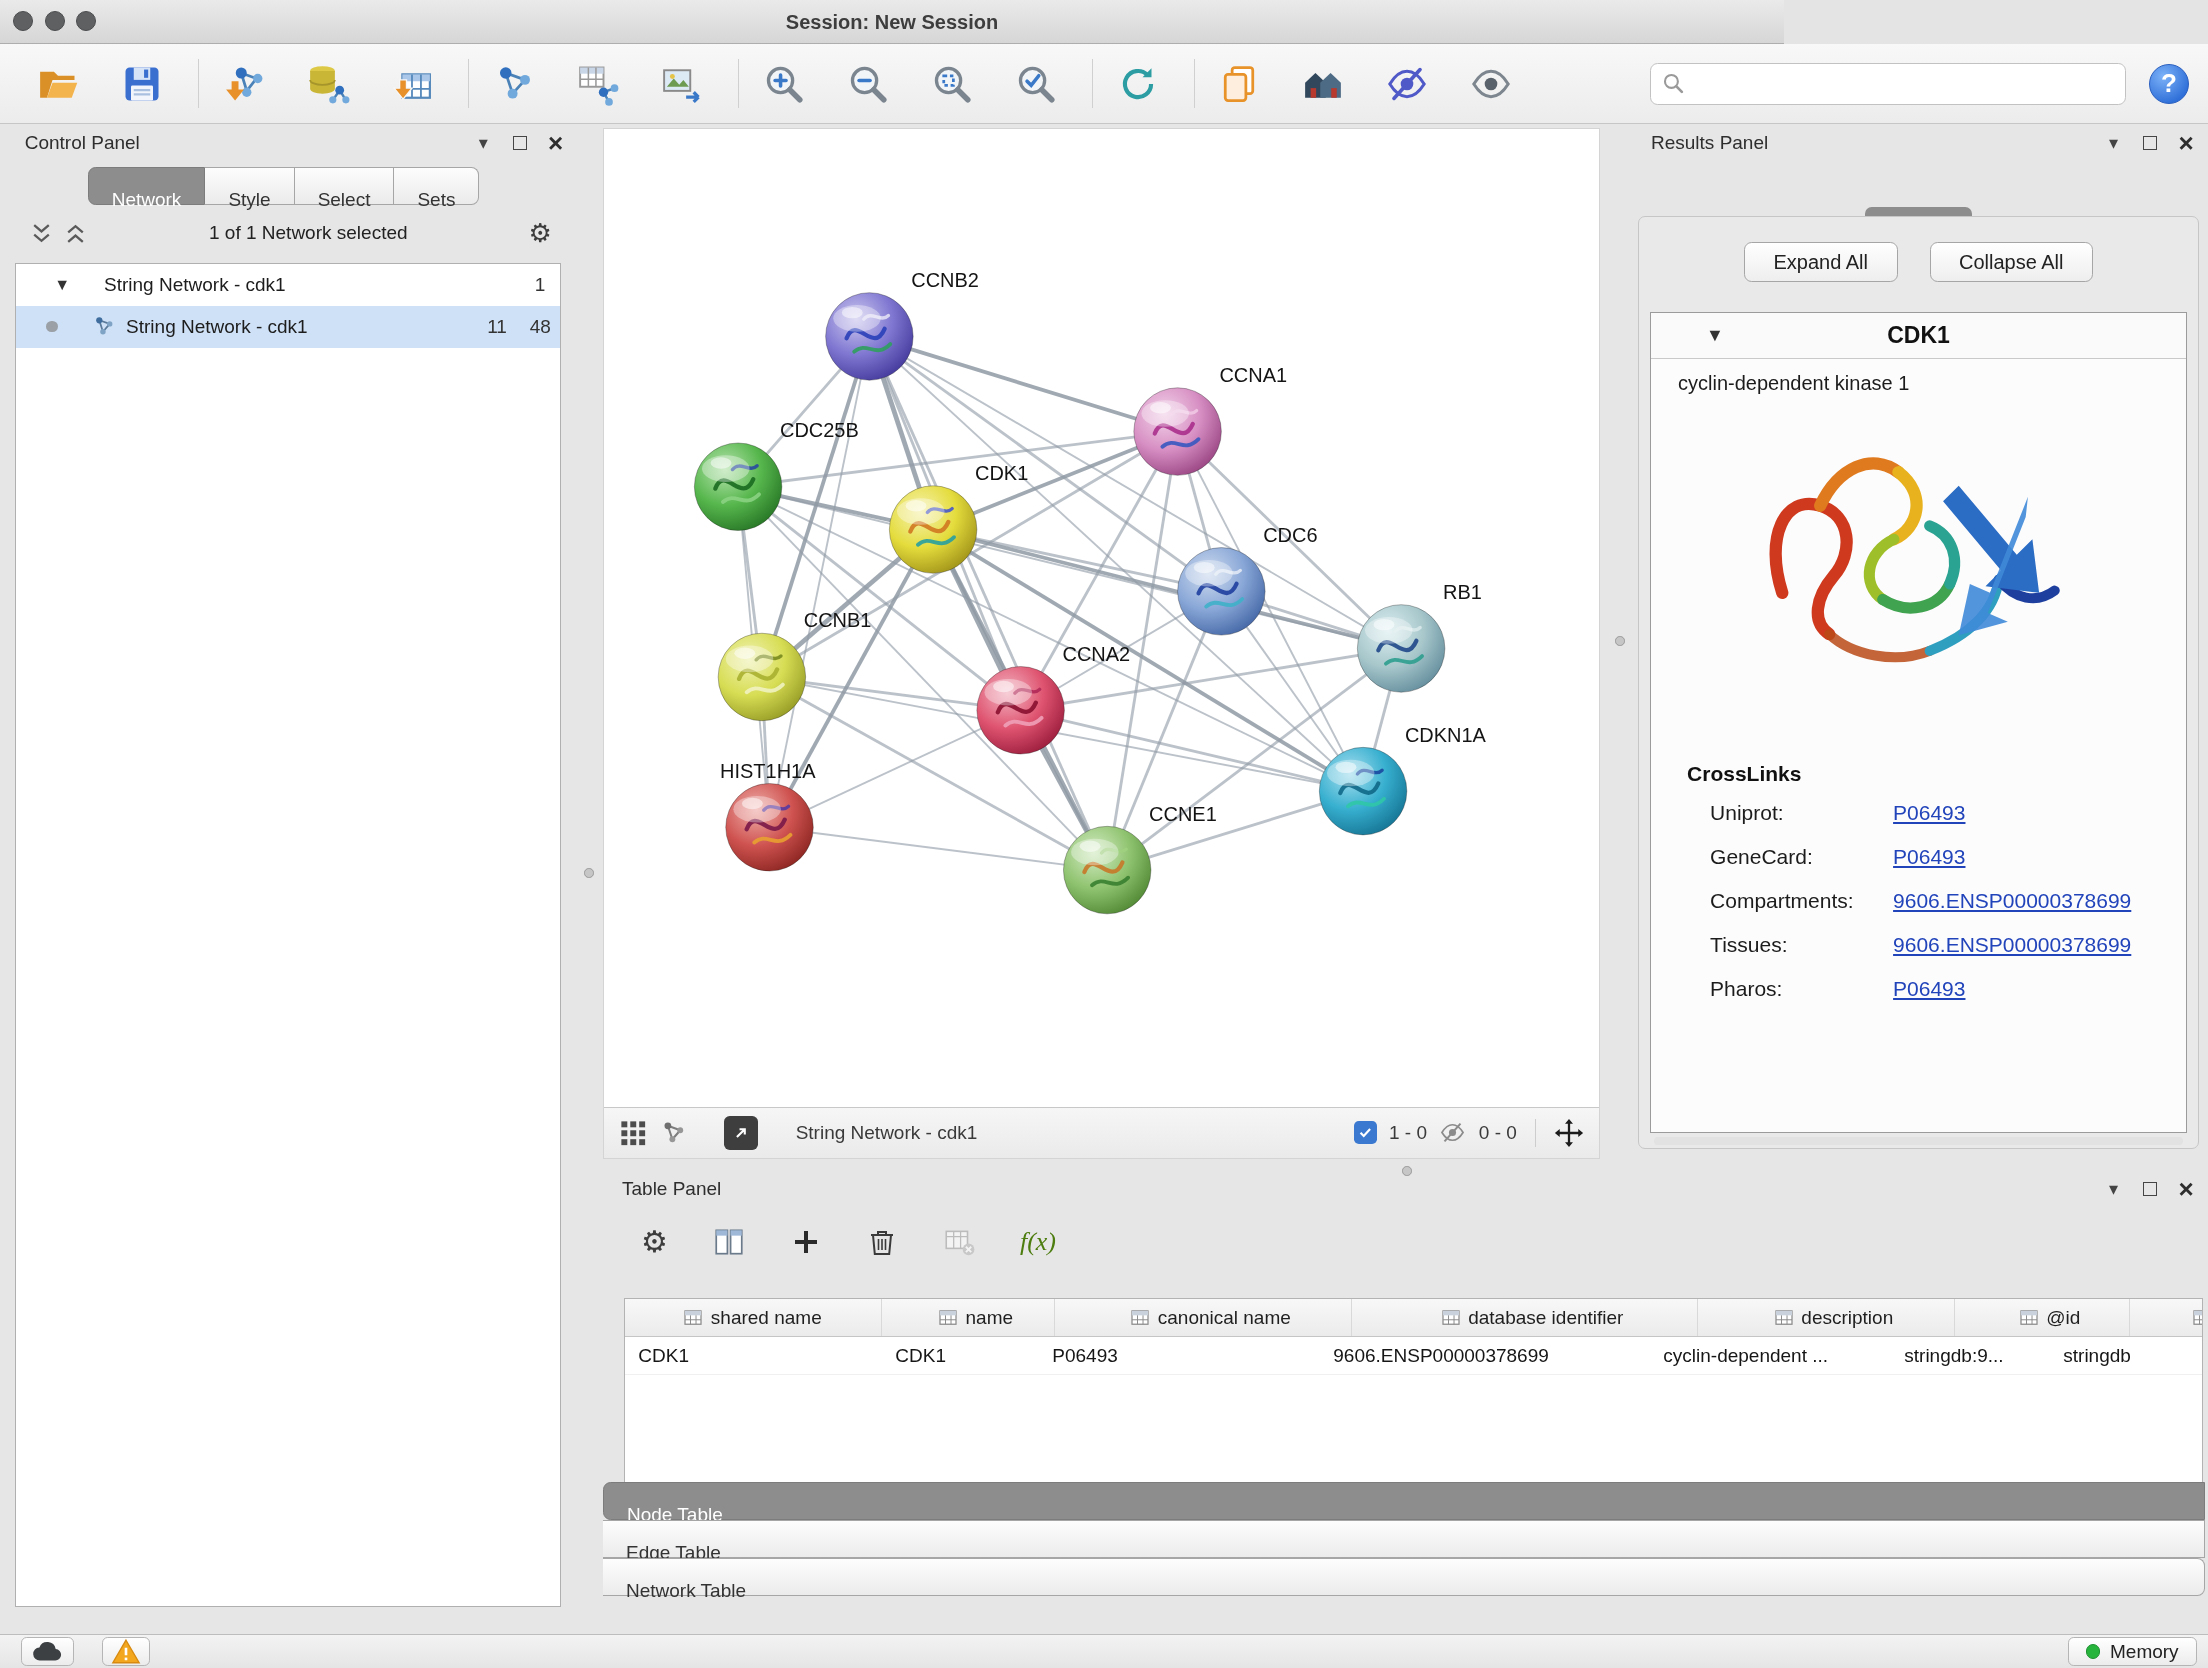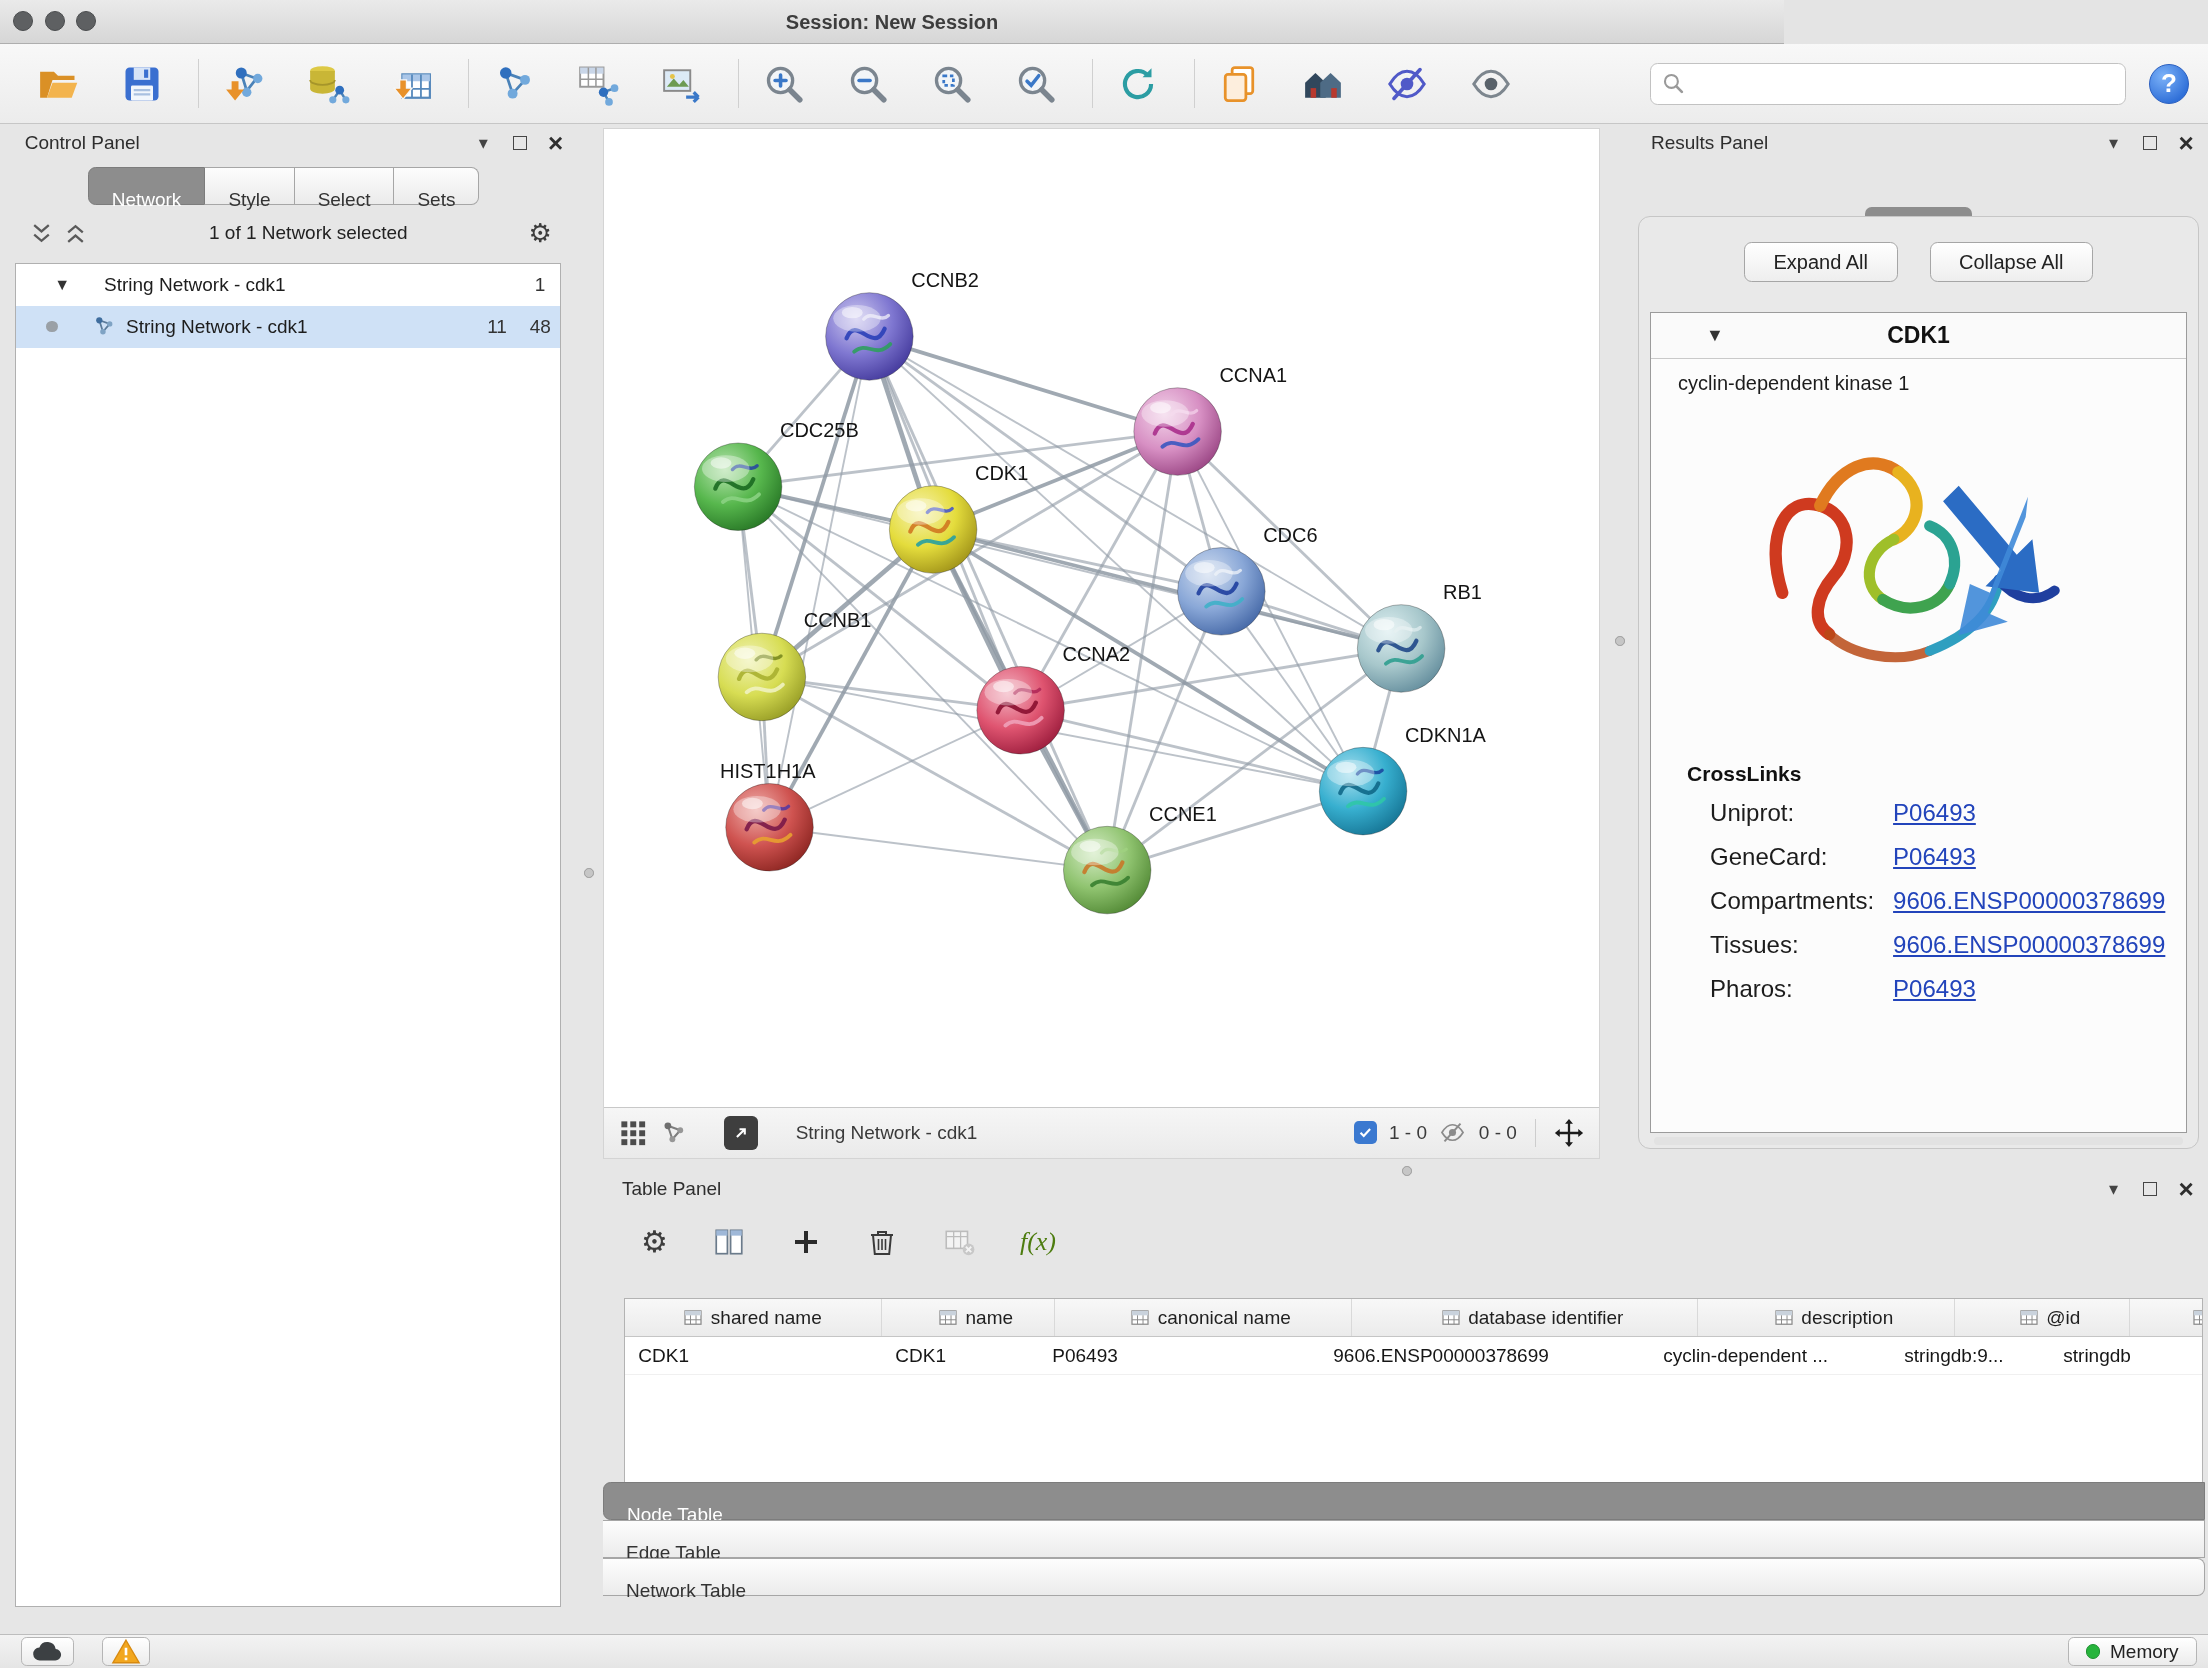--- a/index.html
+++ b/index.html
@@ -82,34 +82,34 @@
   .nv-check{width:23px;height:23px;border-radius:4.8px;background:#3b79d0;
     display:flex;align-items:center;justify-content:center;cursor:pointer;}
   .nv-sep{width:1px;height:28.5px;background:#cdcdcd;margin:0 5.7px;}
 
   
   #results-panel{position:absolute;left:1632px;top:3.8px;width:573px;height:1027px;}
   #rp-tab-row{display:flex;justify-content:center;margin-top:9.5px;}
   #rp-string-tab{min-width:107px;height:36px;line-height:36px;padding:0 21px;text-align:center;
     background:#8d8d8d;color:#fff;border-radius:6.7px;font-size:20px;cursor:pointer;margin-top:40px;}
   #rp-body{position:absolute;left:5.7px;right:5.7px;top:88px;bottom:5.7px;border:1.9px solid #c6c6c6;
-    border-radius:12px;background:#e9e9e9;}
+    border-radius:7px;background:#e9e9e9;}
   #rp-buttons{display:flex;justify-content:center;gap:32px;margin-top:25px;}
   .rp-btn{height:40px;line-height:38px;padding:0 28.5px;background:linear-gradient(#fff,#eee);
     border:1px solid #a6a6a6;border-radius:7.6px;font-size:20px;color:#222;cursor:pointer;}
   #rp-entry{position:absolute;left:11.4px;right:11.4px;top:95px;bottom:15px;border:1px solid #9b9b9b;
     background:#fcfcfc;overflow:hidden;}
   #rp-entry-header{height:46px;border-bottom:1px solid #c9c9c9;display:flex;align-items:center;
     background:#fafafa;position:relative;}
   #rp-entry-header .tri{position:absolute;left:55px;font-size:18px;color:#333;cursor:pointer;}
   #rp-gene{flex:1;text-align:center;font-size:23px;font-weight:bold;color:#111;}
   #rp-desc{margin:13.3px 0 0 27px;font-size:20px;color:#1c1c1c;}
   #rp-protein{text-align:center;margin-top:7.6px;}
   #rp-crosslinks-title{margin:19px 0 5.7px 36px;font-size:21px;font-weight:bold;color:#111;}
-  .rp-link-row{display:flex;align-items:center;height:44px;margin-left:59px;font-size:24px;}
+  .rp-link-row{display:flex;align-items:center;height:44px;margin-left:59px;font-size:21px;}
   .rp-link-label{width:183px;color:#1c1c1c;}
   .rp-link-value{color:#2244bb;text-decoration:underline;cursor:pointer;}
   #rp-hscroll{position:absolute;left:15px;right:15px;bottom:2.9px;height:8.6px;background:#e2e2e2;border-radius:4.8px;}
 
   
   #table-panel{position:absolute;left:603px;top:1030px;width:1602px;height:430px;margin-top:20px;}
   #tp-toolbar{position:absolute;left:38px;top:40px;height:55px;display:flex;align-items:center;gap:44px;}
   .tp-tool{cursor:pointer;display:flex;align-items:center;justify-content:center;}
   .fx-glyph{font-family:"Liberation Serif","DejaVu Serif",serif;font-style:italic;
     font-size:26px;color:#4d7c0f;}

